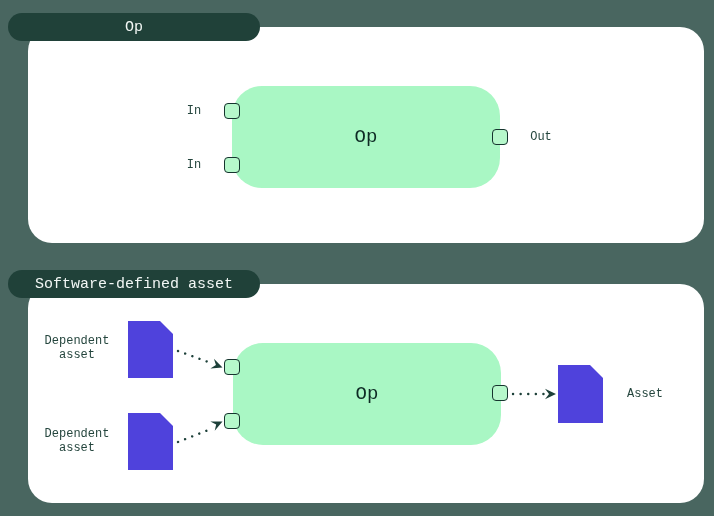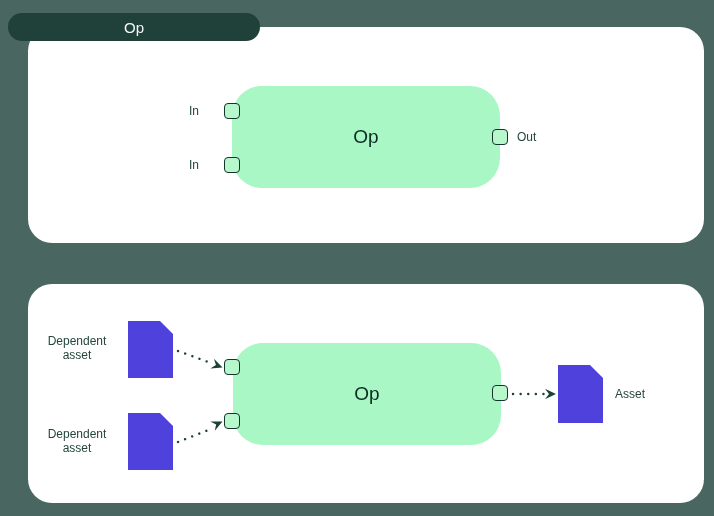--- a/index.html
+++ b/index.html
@@ -1,19 +1,19 @@
 <!DOCTYPE html>
 <html style="--background: #496660; --tab_bg: #204139; --tab_text: #f2f7f5; --panel_bg: #ffffff; --op_fill: #a9f7c4; --op_text: #0d2a24; --handle_fill: #b6f8cb; --handle_border: #16342e; --asset_fill: #4f42dc; --label_text: #24453d; --arrow: #1d4039;"><head>
 <meta charset="utf-8">
 <style>
   html,body { margin:0; padding:0; background:#496660; }
   .canvas {
     position:relative; width:714px; height:516px;
     background:var(--background,#496660);
-    font-family:Liberation Sans, sans-serif;
+    font-family:Liberation Mono, monospace;
     overflow:hidden;
   }
   .tab {
     position:absolute; left:8px; width:252px; height:28px;
     border-radius:14px; background:var(--tab_bg,#204139);
     color:var(--tab_text,#f2f7f5);
     display:flex; align-items:center; justify-content:center;
     font-size:15px; letter-spacing:0; z-index:3;
   }
   #tab-op  { top:13px; }
@@ -32,21 +32,21 @@
   #opbox-top    { left:232px; top:86px;  width:268px; height:102px; }
   #opbox-bottom { left:233px; top:343px; width:268px; height:102px; }
   .handle {
     position:absolute; width:14px; height:14px;
     border:1.5px solid var(--handle_border,#16342e);
     background:var(--handle_fill,#b6f8cb);
     border-radius:4px; z-index:4;
   }
   .lbl {
     position:absolute; font-size:12px; line-height:14px;
-    color:var(--label_text,#24453d); z-index:2;
+    color:var(--label_text,#24453d); z-index:2;text-align:center;
   }
   .lbl.right { text-align:center; }
   .lbl.twoline { white-space:pre-line; }
   .doc {
     position:absolute; width:45px; height:57px;
     background:var(--asset_fill,#4f42dc);
     clip-path:polygon(0 0, 32px 0, 100% 13px, 100% 100%, 0 100%);
     z-index:2;
   }
   #doc-dep1  { left:128px; top:321px; }
@@ -74,20 +74,23 @@
 
   <span class="lbl right" style="left:170px; top:104px; width:48px;">In</span>
   <div class="handle" style="left:224px; top:103px;"></div>
 
   <span class="lbl right" style="left:170px; top:158px; width:48px;">In</span>
   <div class="handle" style="left:224px; top:157px;"></div>
 
   <div class="handle" style="left:492px; top:129px;"></div>
   <span class="lbl" style="left:517px; top:130px; width:48px;">Out</span>
 
+  <div class="tab" id="tab-sda">
+    <span>Software-defined asset</span>
+  </div>
 
   <div class="panel" id="panel-sda"></div>
 
   <span class="lbl right twoline" style="left:36px; top:334px; width:82px;">Dependent
 asset</span>
   <div class="doc" id="doc-dep1"></div>
 
   <span class="lbl right twoline" style="left:36px; top:427px; width:82px;">Dependent
 asset</span>
   <div class="doc" id="doc-dep2"></div>

